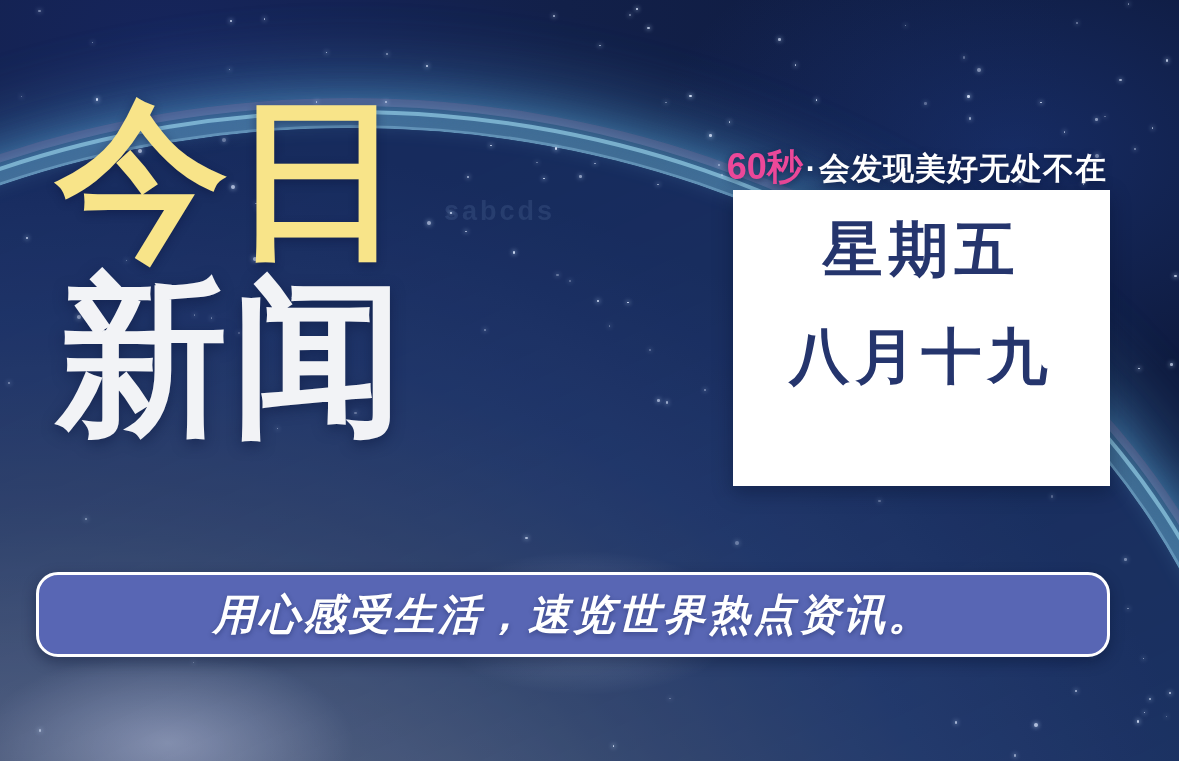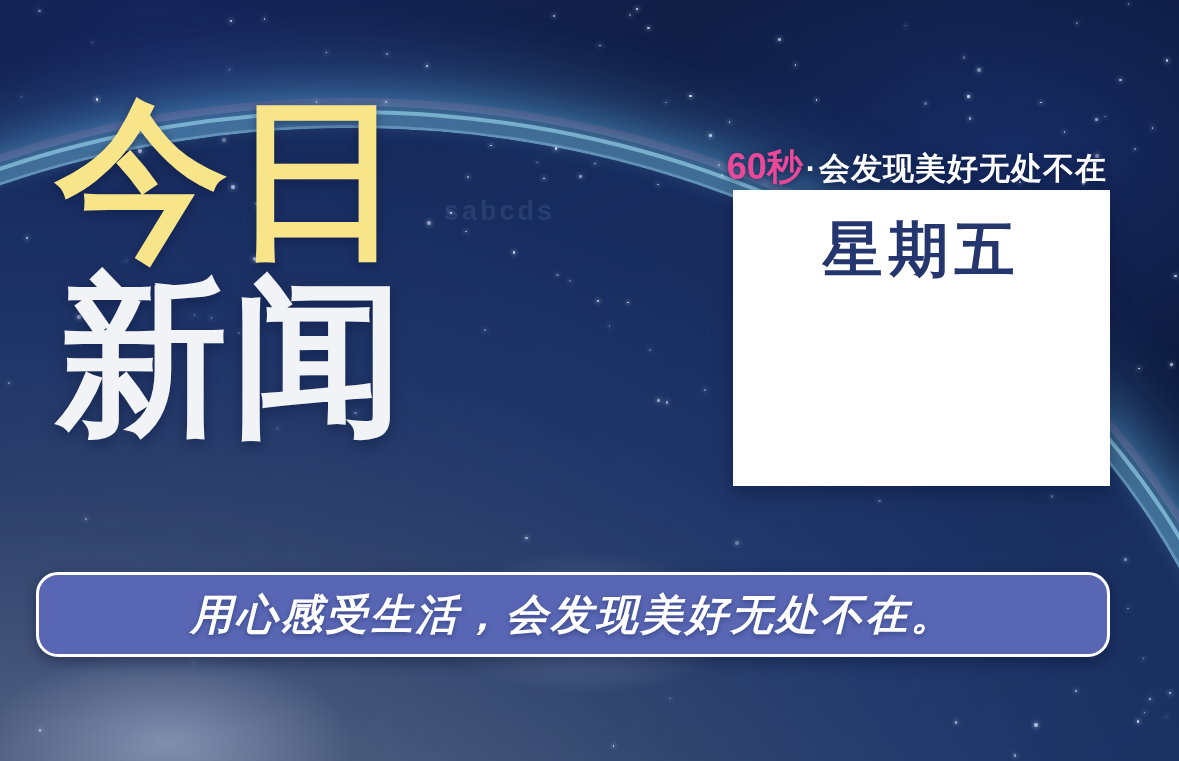--- a/index.html
+++ b/index.html
@@ -339,19 +339,20 @@
     <div class="t-line t-xinwen">新闻</div>
   </div>
 
 
   <div class="tagline">
     <span class="sec">60秒</span><span class="dot">·</span><span class="sub">会发现美好无处不在</span>
   </div>
 
   <div class="card">
     <div class="card-week">星期五</div>
+    <div class="card-lunar">八月十九</div>
   </div>
 
   <div class="banner">
-    <div class="banner-text">用心感受生活，会发现美好无处不在。</div>
+    <div class="banner-text">用心感受生活，速览世界热点资讯。</div>
   </div>
 
 </div>
 
 </body></html>

